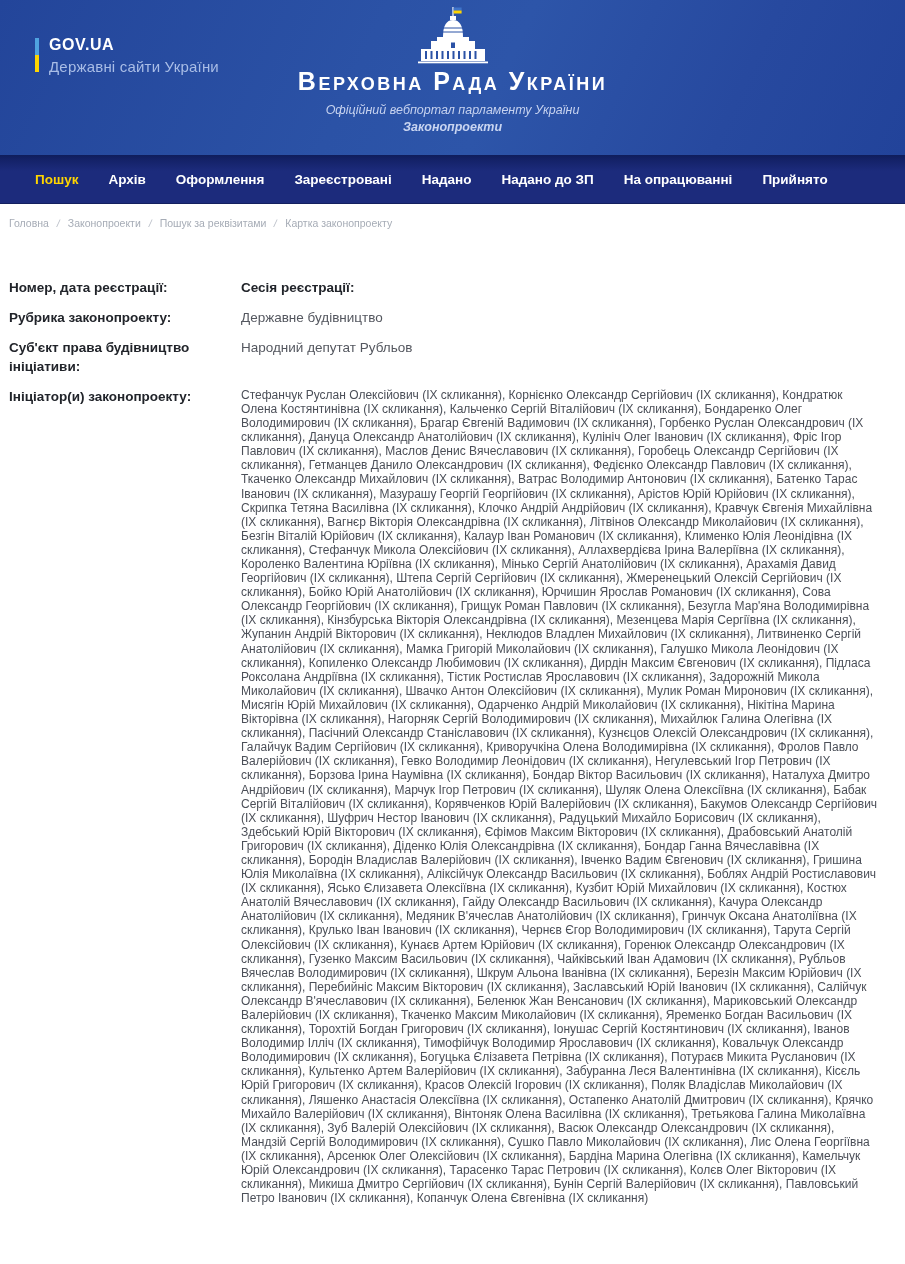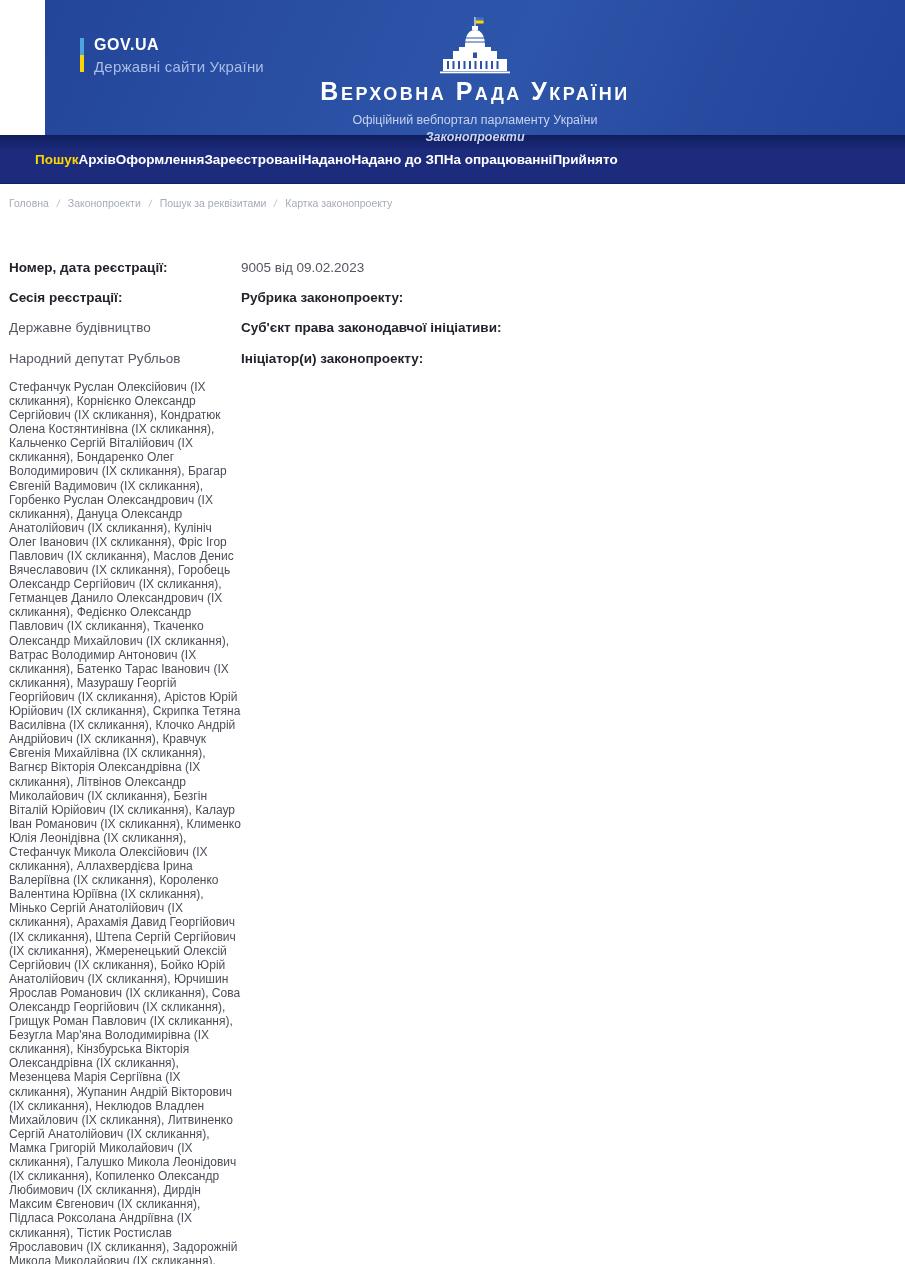--- a/index.html
+++ b/index.html
@@ -5,43 +5,42 @@
   html,body { margin:0; padding:0; }
   body {
     width:905px; height:1264px; overflow:hidden;
     background:#ffffff;
     font-family:"Liberation Sans", sans-serif;
     -webkit-font-smoothing:antialiased;
   }
 
   
   .header {
-    position:relative; height:135px; color:#fff;
+    position:relative; height:155px; color:#fff;
     background:linear-gradient(115deg,#23459a 0%,#2b52a6 40%,#2d55a9 55%,#27499f 80%,#22439a 100%);
-    margin-left:45px;
   }
   .govua { position:absolute; left:35px; top:36px; display:flex; gap:10px; cursor:pointer; }
   .govua-bar { width:4px; height:34px; display:flex; flex-direction:column; margin-top:2px; }
   .govua-bar .b { flex:1; background:var(--flag-blue,#4fa3e0); }
   .govua-bar .y { flex:1; background:var(--accent-yellow,#ffd500); }
   .govua-title { font-size:16px; font-weight:bold; letter-spacing:.6px; }
   .govua-sub { font-size:15px; color:#a9bde6; margin-top:4px; letter-spacing:.2px; }
 
-  .brand { position:absolute; left:0; right:0; top:16px; text-align:center; }
+  .brand { position:absolute; left:0; right:0; top:6px; text-align:center; }
   .brand svg { display:block; margin:0 auto; }
   .brand-title {
     margin-top:3px; font-size:25px; font-weight:bold;
     font-variant:small-caps; letter-spacing:2.5px; color:#fff;
   }
-  .brand-sub { margin-top:7px; font-size:12.5px; color:#c6d2ef; }
+  .brand-sub { margin-top:7px; font-size:12.5px; color:#c6d2ef;font-style:italic; }
   .brand-section { margin-top:3px; font-size:12.5px; font-weight:bold; font-style:italic; color:#c9d5f1; }
 
   
   .nav {
-    height:48px; display:flex; align-items:center; padding:0 35px;
+    height:48px; display:flex; align-items:center; gap:30px; padding:0 35px;
     background:linear-gradient(180deg,#0f1d5c 0px,#142268 5px,#1c2b7c 16px,#1c2b7c 100%);
     border-bottom:1px solid #13205f;
   }
   .nav a { color:#ffffff; font-weight:bold; font-size:13.5px; text-decoration:none; white-space:nowrap; }
   .nav a.active { color:var(--accent-yellow,#ffd500); }
 
   
   .breadcrumbs {
     display:flex; align-items:center; gap:8px;
     padding:13px 9px 8px 9px; font-size:10.5px; color:#a6acb6;
@@ -140,26 +139,25 @@
   <span class="sep">/</span>
   <a href="#">Пошук за реквізитами</a>
   <span class="sep">/</span>
   <a href="#">Картка законопроекту</a>
 </div>
 
 <main>
 
   <div class="details">
     <div class="dlabel">Номер, дата реєстрації:</div>
-    <div class="dvalue">9005 від 09.02.2023</div>
 
     <div class="dlabel">Сесія реєстрації:</div>
 
     <div class="dlabel">Рубрика законопроекту:</div>
     <div class="dvalue">Державне будівництво</div>
 
-    <div class="dlabel">Суб'єкт права законодавчої ініціативи:</div>
+    <div class="dlabel">Суб'єкт права будівництво ініціативи:</div>
     <div class="dvalue">Народний депутат Рубльов</div>
 
     <div class="dlabel">Ініціатор(и) законопроекту:</div>
     <div class="dvalue initiators">Стефанчук Руслан Олексійович (IX скликання), Корнієнко Олександр Сергійович (IX скликання), Кондратюк Олена Костянтинівна (IX скликання), Кальченко Сергій Віталійович (IX скликання), Бондаренко Олег Володимирович (IX скликання), Брагар Євгеній Вадимович (IX скликання), Горбенко Руслан Олександрович (IX скликання), Дануца Олександр Анатолійович (IX скликання), Кулініч Олег Іванович (IX скликання), Фріс Ігор Павлович (IX скликання), Маслов Денис Вячеславович (IX скликання), Горобець Олександр Сергійович (IX скликання), Гетманцев Данило Олександрович (IX скликання), Федієнко Олександр Павлович (IX скликання), Ткаченко Олександр Михайлович (IX скликання), Ватрас Володимир Антонович (IX скликання), Батенко Тарас Іванович (IX скликання), Мазурашу Георгій Георгійович (IX скликання), Арістов Юрій Юрійович (IX скликання), Скрипка Тетяна Василівна (IX скликання), Клочко Андрій Андрійович (IX скликання), Кравчук Євгенія Михайлівна (IX скликання), Вагнєр Вікторія Олександрівна (IX скликання), Літвінов Олександр Миколайович (IX скликання), Безгін Віталій Юрійович (IX скликання), Калаур Іван Романович (IX скликання), Клименко Юлія Леонідівна (IX скликання), Стефанчук Микола Олексійович (IX скликання), Аллахвердієва Ірина Валеріївна (IX скликання), Короленко Валентина Юріївна (IX скликання), Мінько Сергій Анатолійович (IX скликання), Арахамія Давид Георгійович (IX скликання), Штепа Сергій Сергійович (IX скликання), Жмеренецький Олексій Сергійович (IX скликання), Бойко Юрій Анатолійович (IX скликання), Юрчишин Ярослав Романович (IX скликання), Сова Олександр Георгійович (IX скликання), Грищук Роман Павлович (IX скликання), Безугла Мар'яна Володимирівна (IX скликання), Кінзбурська Вікторія Олександрівна (IX скликання), Мезенцева Марія Сергіївна (IX скликання), Жупанин Андрій Вікторович (IX скликання), Неклюдов Владлен Михайлович (IX скликання), Литвиненко Сергій Анатолійович (IX скликання), Мамка Григорій Миколайович (IX скликання), Галушко Микола Леонідович (IX скликання), Копиленко Олександр Любимович (IX скликання), Дирдін Максим Євгенович (IX скликання), Підласа Роксолана Андріївна (IX скликання), Тістик Ростислав Ярославович (IX скликання), Задорожній Микола Миколайович (IX скликання), Швачко Антон Олексійович (IX скликання), Мулик Роман Миронович (IX скликання), Мисягін Юрій Михайлович (IX скликання), Одарченко Андрій Миколайович (IX скликання), Нікітіна Марина Вікторівна (IX скликання), Нагорняк Сергій Володимирович (IX скликання), Михайлюк Галина Олегівна (IX скликання), Пасічний Олександр Станіславович (IX скликання), Кузнєцов Олексій Олександрович (IX скликання), Галайчук Вадим Сергійович (IX скликання), Криворучкіна Олена Володимирівна (IX скликання), Фролов Павло Валерійович (IX скликання), Гевко Володимир Леонідович (IX скликання), Негулевський Ігор Петрович (IX скликання), Борзова Ірина Наумівна (IX скликання), Бондар Віктор Васильович (IX скликання), Наталуха Дмитро Андрійович (IX скликання), Марчук Ігор Петрович (IX скликання), Шуляк Олена Олексіївна (IX скликання), Бабак Сергій Віталійович (IX скликання), Корявченков Юрій Валерійович (IX скликання), Бакумов Олександр Сергійович (IX скликання), Шуфрич Нестор Іванович (IX скликання), Радуцький Михайло Борисович (IX скликання), Здебський Юрій Вікторович (IX скликання), Єфімов Максим Вікторович (IX скликання), Драбовський Анатолій Григорович (IX скликання), Діденко Юлія Олександрівна (IX скликання), Бондар Ганна Вячеславівна (IX скликання), Бородін Владислав Валерійович (IX скликання), Івченко Вадим Євгенович (IX скликання), Гришина Юлія Миколаївна (IX скликання), Аліксійчук Олександр Васильович (IX скликання), Боблях Андрій Ростиславович (IX скликання), Ясько Єлизавета Олексіївна (IX скликання), Кузбит Юрій Михайлович (IX скликання), Костюх Анатолій Вячеславович (IX скликання), Гайду Олександр Васильович (IX скликання), Качура Олександр Анатолійович (IX скликання), Медяник В'ячеслав Анатолійович (IX скликання), Гринчук Оксана Анатоліївна (IX скликання), Крулько Іван Іванович (IX скликання), Чернєв Єгор Володимирович (IX скликання), Тарута Сергій Олексійович (IX скликання), Кунаєв Артем Юрійович (IX скликання), Горенюк Олександр Олександрович (IX скликання), Гузенко Максим Васильович (IX скликання), Чайківський Іван Адамович (IX скликання), Рубльов Вячеслав Володимирович (IX скликання), Шкрум Альона Іванівна (IX скликання), Березін Максим Юрійович (IX скликання), Перебийніс Максим Вікторович (IX скликання), Заславський Юрій Іванович (IX скликання), Салійчук Олександр В'ячеславович (IX скликання), Беленюк Жан Венсанович (IX скликання), Мариковський Олександр Валерійович (IX скликання), Ткаченко Максим Миколайович (IX скликання), Яременко Богдан Васильович (IX скликання), Торохтій Богдан Григорович (IX скликання), Іонушас Сергій Костянтинович (IX скликання), Іванов Володимир Ілліч (IX скликання), Тимофійчук Володимир Ярославович (IX скликання), Ковальчук Олександр Володимирович (IX скликання), Богуцька Єлізавета Петрівна (IX скликання), Потураєв Микита Русланович (IX скликання), Культенко Артем Валерійович (IX скликання), Забуранна Леся Валентинівна (IX скликання), Кісєль Юрій Григорович (IX скликання), Красов Олексій Ігорович (IX скликання), Поляк Владіслав Миколайович (IX скликання), Ляшенко Анастасія Олексіївна (IX скликання), Остапенко Анатолій Дмитрович (IX скликання), Крячко Михайло Валерійович (IX скликання), Вінтоняк Олена Василівна (IX скликання), Третьякова Галина Миколаївна (IX скликання), Зуб Валерій Олексійович (IX скликання), Васюк Олександр Олександрович (IX скликання), Мандзій Сергій Володимирович (IX скликання), Сушко Павло Миколайович (IX скликання), Лис Олена Георгіївна (IX скликання), Арсенюк Олег Олексійович (IX скликання), Бардіна Марина Олегівна (IX скликання), Камельчук Юрій Олександрович (IX скликання), Тарасенко Тарас Петрович (IX скликання), Колєв Олег Вікторович (IX скликання), Микиша Дмитро Сергійович (IX скликання), Бунін Сергій Валерійович (IX скликання), Павловський Петро Іванович (IX скликання), Копанчук Олена Євгенівна (IX скликання)</div>
   </div>
 </main>
 
 </body></html>

